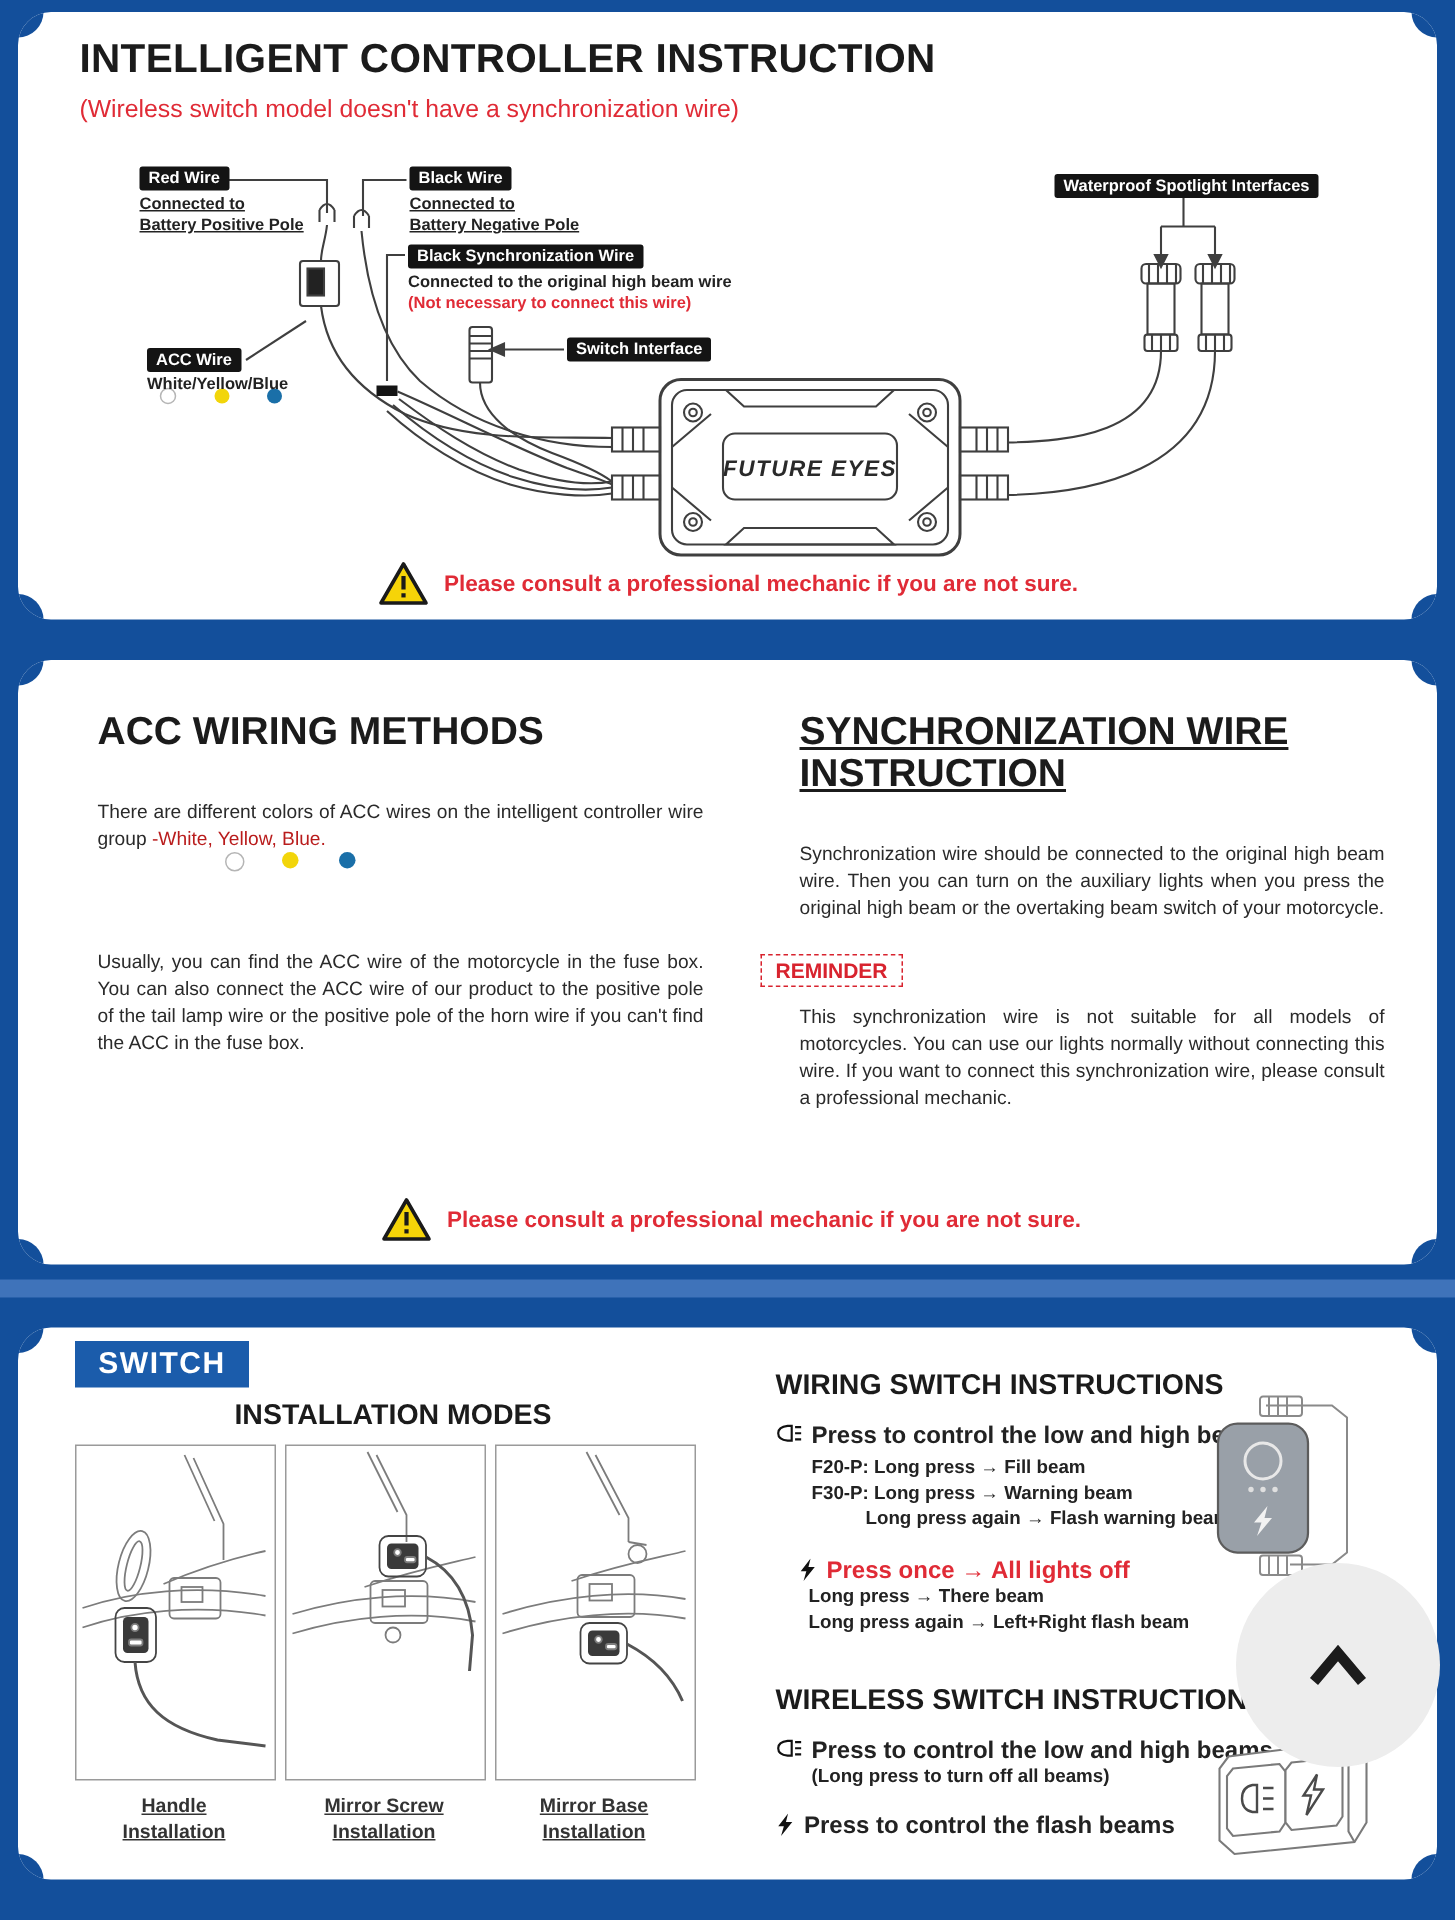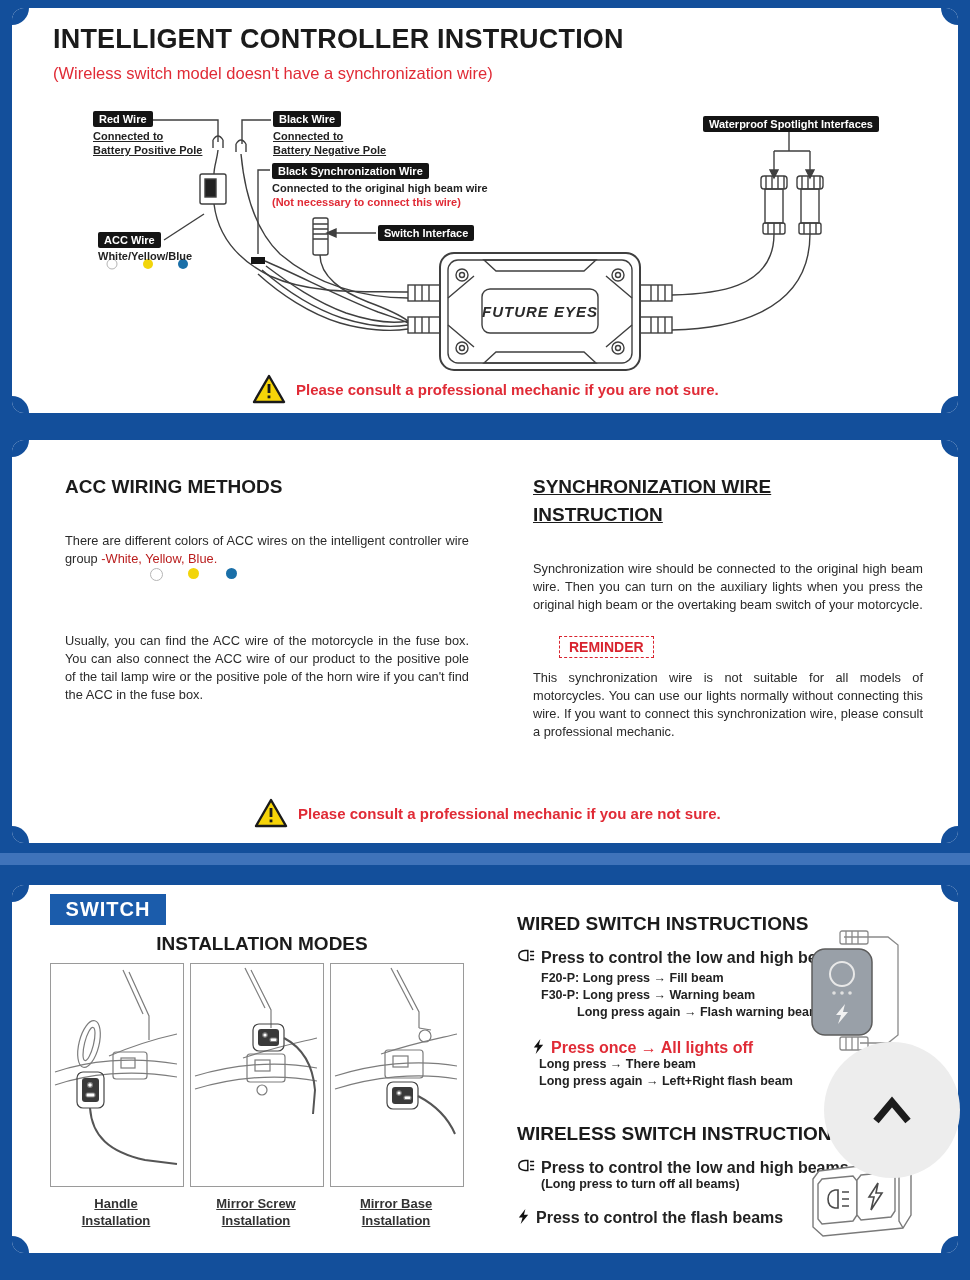--- a/index.html
+++ b/index.html
@@ -1,35 +1,35 @@
 <!DOCTYPE html>
 <html><head>
 <meta charset="utf-8">
 <style>
   html,body{margin:0;padding:0;}
   body{font-family:"Liberation Sans",sans-serif;}
   .page{position:relative;width:970px;height:1280px;background:#134f9b;overflow:hidden;}
   .stripe{position:absolute;left:0;top:853px;width:970px;height:12px;background:#3f73ba;}
-  .card{position:absolute;left:12px;width:946px;background:#fff;border-radius:12px;overflow:hidden;}
+  .card{position:absolute;left:12px;width:946px;background:#fff;border-radius:22px;overflow:hidden;}
   .card1{top:8px;height:405px;}
   .card2{top:440px;height:403px;}
   .card3{top:885px;height:368px;}
   .sc{position:absolute;width:34px;height:34px;background:#134f9b;border-radius:50%;}
   .sc.tl{left:-17px;top:-17px;} .sc.tr{right:-17px;top:-17px;}
   .sc.bl{left:-17px;bottom:-17px;} .sc.br{right:-17px;bottom:-17px;}
   .abs{position:absolute;}
   h1{position:absolute;left:41px;top:16px;margin:0;font-size:27px;letter-spacing:.2px;color:#1b1b1b;}
   .subtitle{position:absolute;left:41px;top:56px;font-size:16.5px;color:#e02b36;}
   .lbl{position:absolute;background:#141414;color:#fff;font-size:11px;font-weight:700;padding:2px 6px;border-radius:2px;white-space:nowrap;}
   .desc{position:absolute;font-size:11px;line-height:14px;color:#222;font-weight:600;white-space:nowrap;}
   .note-red{position:absolute;font-size:11px;color:#e02b36;font-weight:600;white-space:nowrap;}
   .preline{white-space:pre-line;text-decoration:underline;}
   .warnrow{position:absolute;display:flex;align-items:center;gap:10px;}
   .warntext{font-size:15px;font-weight:700;color:#e02b36;}
-  .h2{position:absolute;margin:0;font-size:19px;font-weight:700;color:#1b1b1b;line-height:28px;}
+  .h2{position:absolute;margin:0;font-size:26px;font-weight:700;color:#1b1b1b;line-height:28px;}
   .para{position:absolute;font-size:12.8px;line-height:1.42;color:#2a2a2a;text-align:justify;font-weight:500;}
   .reminder{position:absolute;color:#d8232e;font-size:14px;font-weight:700;border:1px dashed #d8232e;padding:2px 9px;}
   .dot{position:absolute;width:11px;height:11px;border-radius:50%;}
   .badge{position:absolute;left:38px;top:9px;width:116px;height:31px;background:#1b5cab;color:#fff;font-size:20px;font-weight:700;display:flex;align-items:center;justify-content:center;letter-spacing:1px;}
   .h3{position:absolute;margin:0;font-size:19px;font-weight:700;color:#1b1b1b;}
   .ibox{position:absolute;width:132px;height:222px;border:1px solid #9a9a9a;background:#fff;}
   .caption{position:absolute;width:132px;text-align:center;font-size:13px;line-height:17px;color:#333;font-weight:600;}
   .irow{position:absolute;display:flex;align-items:flex-start;gap:6px;font-size:16px;font-weight:600;color:#222;white-space:nowrap;}
   .iline{position:absolute;font-size:12.5px;font-weight:600;color:#222;white-space:nowrap;text-align:right;}
   .iline.red,.irow .red{color:#e02b36;}
@@ -162,21 +162,21 @@
       <span>There are different colors of ACC wires on the intelligent controller wire group </span><span style="color:#b91c1c">-White, Yellow, Blue.</span>
     </div>
     <span class="dot" style="left:138px;top:128px;background:#fff;border:1.5px solid #b5b5b5"></span>
     <span class="dot" style="left:176px;top:128px;background:#f2d50a"></span>
     <span class="dot" style="left:214px;top:128px;background:#1a6fa8"></span>
     <div class="para" style="left:53px;top:192px;width:404px">Usually, you can find the ACC wire of the motorcycle in the fuse box. You can also connect the ACC wire of our product to the positive pole of the tail lamp wire or the positive pole of the horn wire if you can't find the ACC in the fuse box.</div>
 
     <h2 class="h2 preline" style="left:521px;top:33px;width:390px">SYNCHRONIZATION WIRE
 INSTRUCTION</h2>
     <div class="para" style="left:521px;top:120px;width:390px">Synchronization wire should be connected to the original high beam wire. Then you can turn on the  auxiliary lights when you press the original high beam or the overtaking beam switch of your motorcycle.</div>
-    <div class="reminder" style="left:547px;top:196px">REMINDER</div>
+    <div class="reminder" style="left:495px;top:196px">REMINDER</div>
     <div class="para" style="left:521px;top:229px;width:390px">This synchronization wire is not suitable for all models of motorcycles. You can use our lights normally without connecting this wire. If you want to connect this synchronization wire,  please consult a professional mechanic.</div>
 
     <div class="warnrow" style="left:242px;top:358px">
       <svg width="34" height="30" viewBox="0 0 34 30">
         <polygon points="17,2 32,28 2,28" fill="#f6d408" stroke="#1a1a1a" stroke-width="2.4" stroke-linejoin="round"></polygon>
         <rect x="15.6" y="10" width="2.8" height="9" fill="#1a1a1a"></rect>
           <rect x="15.6" y="21.5" width="2.8" height="2.8" fill="#1a1a1a"></rect>
       </svg>
       <span class="warntext">Please consult a professional mechanic if you are not sure.</span>
     </div>
@@ -243,21 +243,21 @@
         <path d="M87,132 C106,142 118,156 124,170" stroke="#555" stroke-width="2"></path>
       </svg>
     </div>
     <div class="caption preline" style="left:38px;top:310px">Handle
 Installation</div>
     <div class="caption preline" style="left:178px;top:310px">Mirror Screw
 Installation</div>
     <div class="caption preline" style="left:318px;top:310px">Mirror Base
 Installation</div>
 
-    <h3 class="h3" style="left:505px;top:28px">WIRED SWITCH INSTRUCTIONS</h3>
+    <h3 class="h3" style="left:505px;top:28px">WIRING SWITCH INSTRUCTIONS</h3>
     <div class="irow" style="left:505px;top:64px">
       <svg width="18" height="13" viewBox="0 0 20 14" stroke="#111" stroke-width="1.6" fill="none">
         <path d="M9,1.5 C4,2 2,4.5 2,7 C2,9.5 4,12 9,12.5 L12,12.5 L12,1.5 Z"></path>
         <path d="M14.5,2.5 H19 M14.5,7 H19 M14.5,11.5 H19"></path>
       </svg>
       <span>Press to control the low and high beams</span>
     </div>
     <div class="iline" style="left:529px;top:86px">F20-P: Long press → Fill beam</div>
     <div class="iline" style="left:529px;top:103px">F30-P: Long press → Warning beam</div>
     <div class="iline" style="left:565px;top:120px">Long press again → Flash warning beam</div>

